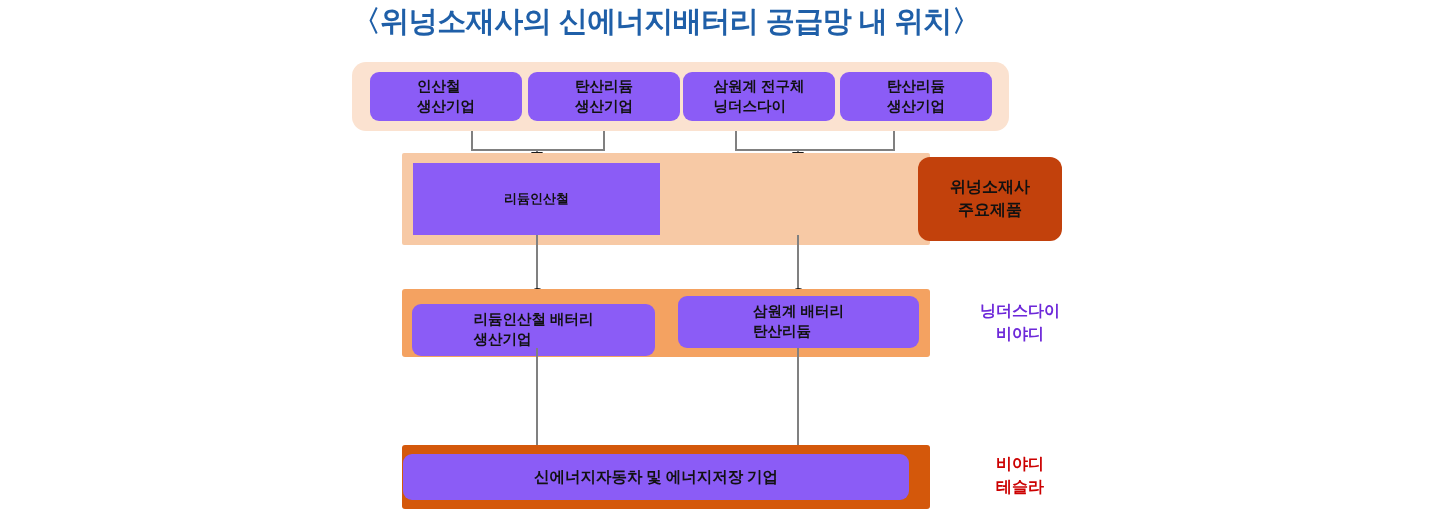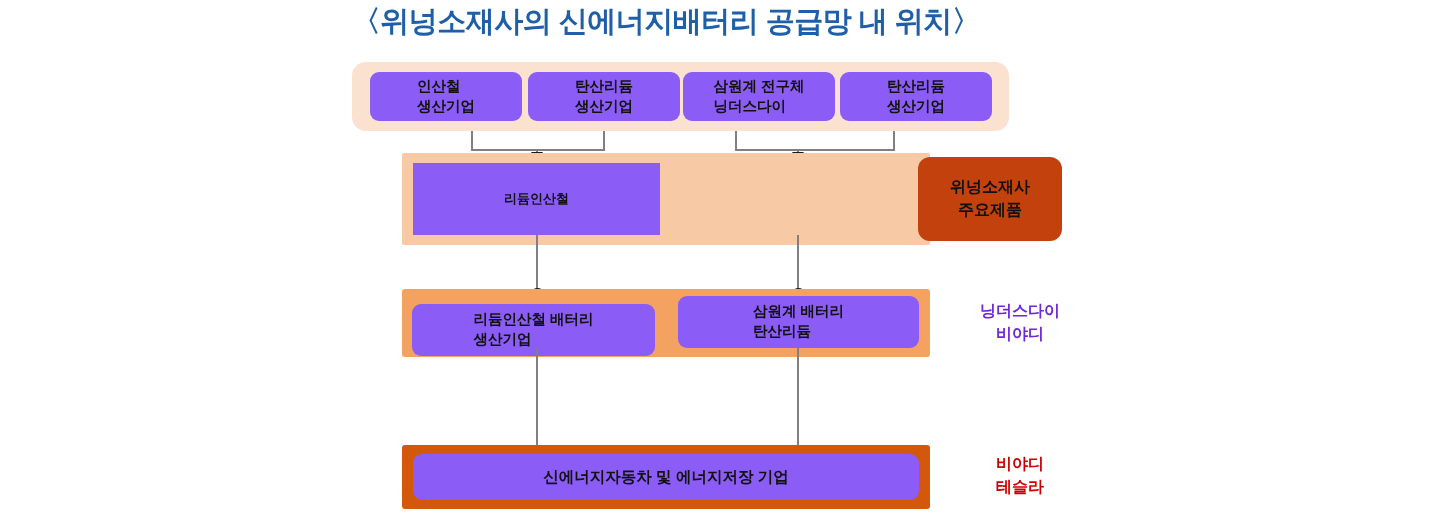--- a/index.html
+++ b/index.html
@@ -114,21 +114,21 @@
   }
   .b1 { left: 412px; width: 243px; margin-top: 8px; }
   .b2 { left: 678px; width: 241px; }
 
   .node-enduser {
     top: 454px;
     height: 46px;
     border-radius: 9px;
     font-size: 15.5px;
   }
-  .e1 { left: 413px; width: 506px; }
+  .e1 { left: 403px; width: 506px; font-family: Liberation Serif, serif; }
 
   
   .side-label {
     position: absolute;
     box-sizing: border-box;
     display: flex;
     align-items: center;
     justify-content: center;
     text-align: center;
     font-weight: bold;

